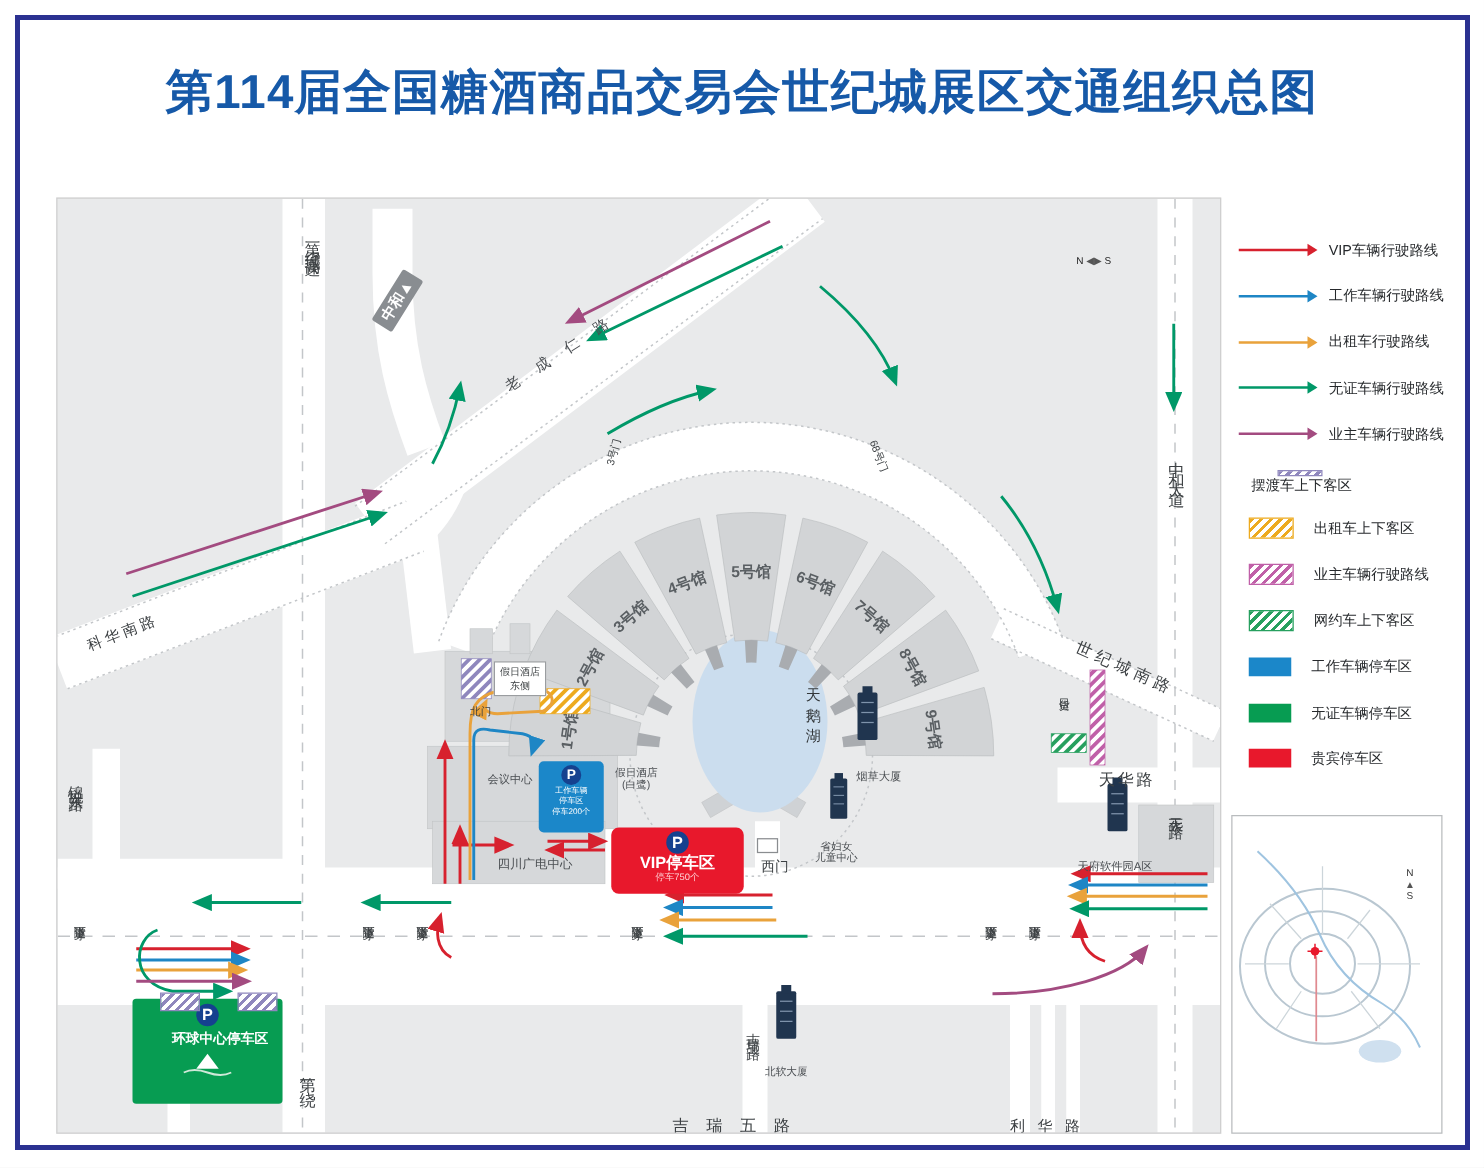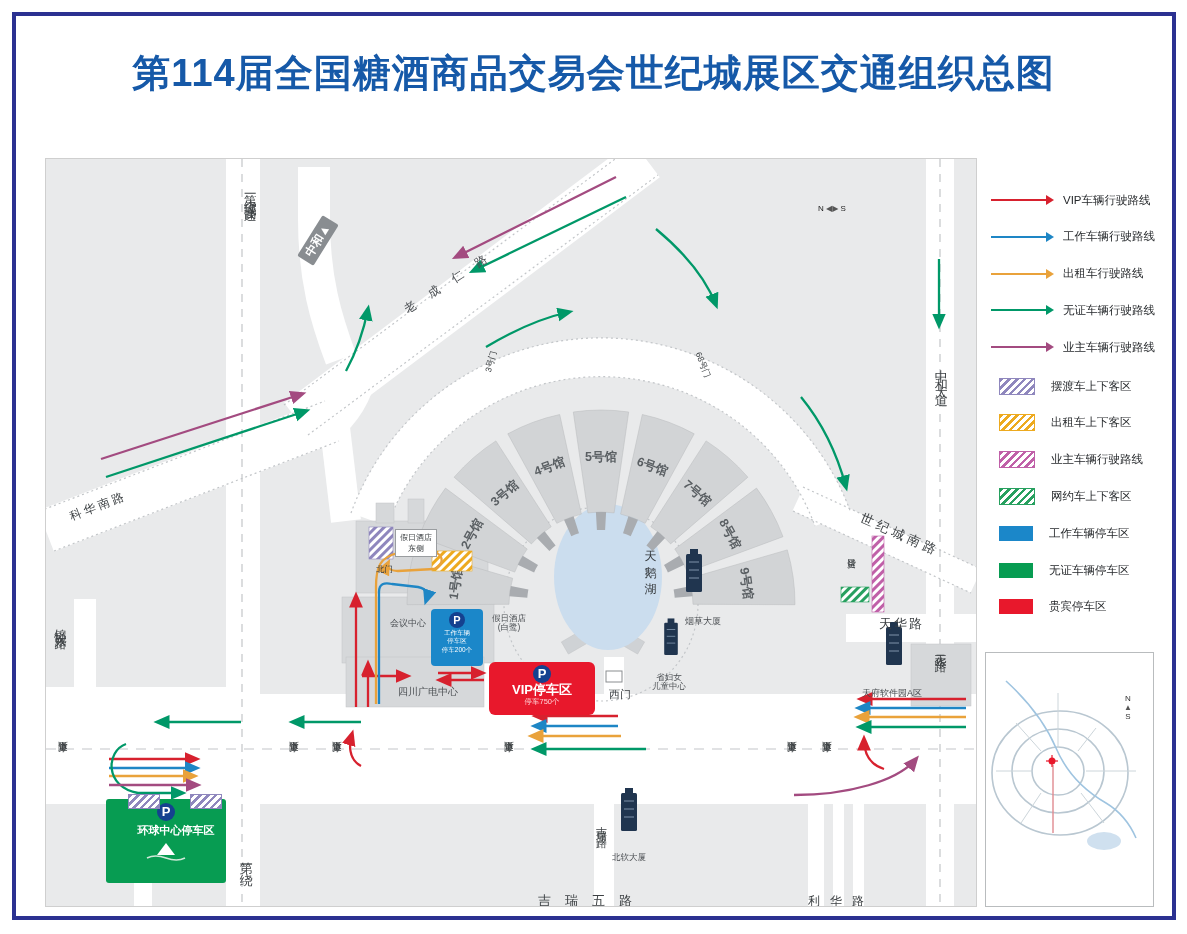--- a/index.html
+++ b/index.html
@@ -281,21 +281,21 @@
     <span class="lbl" style="left:563px;top:530px;font-size:11px;">西门</span>
     <span class="lbl" style="left:330px;top:406px;font-size:8.5px;">北门</span>
     <span class="lbl" style="left:438px;top:212px;font-size:8.5px;transform:rotate(-75deg);transform-origin:left top;">3号门</span>
     <span class="lbl" style="left:656px;top:192px;font-size:8.5px;transform:rotate(68deg);transform-origin:left top;">68号门</span>
     <span class="lbl vert" style="left:801px;top:394px;font-size:8.5px;">货运口</span>
 
     <div class="sign" style="left:248px;top:72px;font-size:12px;transform:rotate(-58deg);">
       <span>中和</span><span>▲</span>
     </div>
 
-    <div class="lbl" style="left:772px;top:46px;font-size:8px;color:#222;">
+    <div class="lbl" style="left:815px;top:46px;font-size:8px;color:#222;">
       <span>N</span>
       <span style="color:#555;">◀▶</span>
       <span>S</span>
     </div>
 
     <span class="lbl bld" style="left:344px;top:460px;font-size:9px;">会议中心</span>
     <span class="lbl bld" style="left:385px;top:490px;font-size:9px;">下沉式广场</span>
     <span class="lbl bld" style="left:446px;top:455px;font-size:8.5px;text-align:center;"><span>假日酒店</span><br><span>(白鹭)</span></span>
     <span class="lbl bld" style="left:352px;top:528px;font-size:10px;">四川广电中心</span>
     <span class="lbl bld" style="left:628px;top:458px;font-size:9px;padding-left:11px;">烟草大厦</span>
@@ -360,21 +360,21 @@
             <i class="lg-tri" style="border-left-color:#009868"></i>
           </span>
           <span class="lg-label">无证车辆行驶路线</span>
         </div>
         <div class="lg-row" style="top: 175.2px;">
           <span class="lg-line" style="background:#A34B80">
             <i class="lg-tri" style="border-left-color:#A34B80"></i>
           </span>
           <span class="lg-label">业主车辆行驶路线</span>
         </div>
-        <div class="lg-row" style="top: 214px;">
+        <div class="lg-row" style="top: 214px; flex-direction: column;">
           <span class="lg-sw hatch" style="--hc:#8F87BD"></span>
           <span class="lg-label">摆渡车上下客区</span>
         </div>
         <div class="lg-row" style="top: 250.8px;">
           <span class="lg-sw hatch" style="--hc:#EDAA1F"></span>
           <span class="lg-label">出租车上下客区</span>
         </div>
         <div class="lg-row" style="top: 287.6px;">
           <span class="lg-sw hatch" style="--hc:#C060A8"></span>
           <span class="lg-label">业主车辆行驶路线</span>

